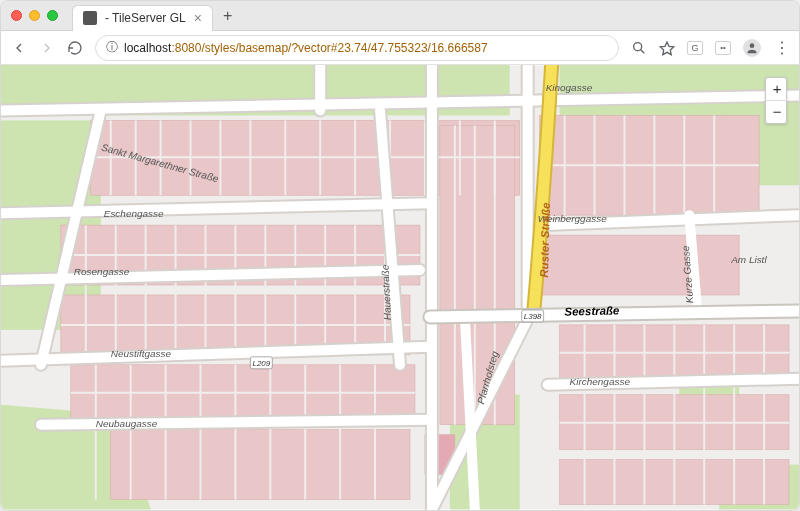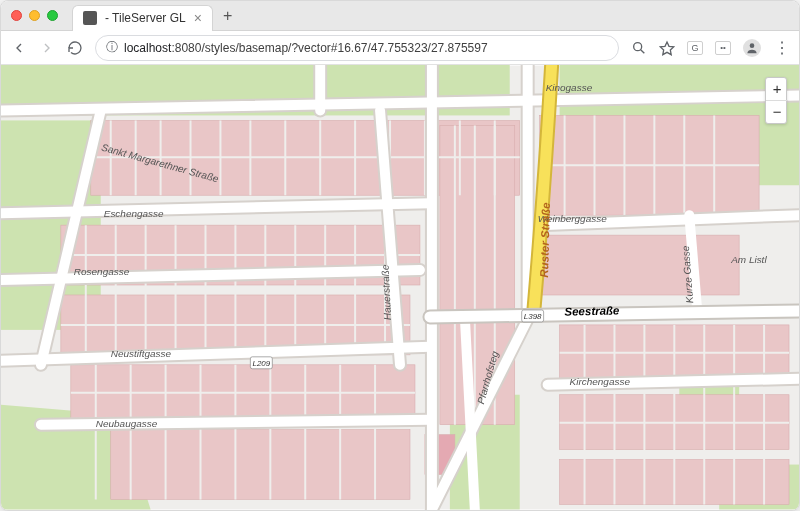--- a/index.html
+++ b/index.html
@@ -43,21 +43,21 @@
     padding:0 10px; gap:12px; border-bottom:1px solid #e2e2e2;
   }
   .navbtn { width:16px;height:16px; color:#5f6368; display:flex;align-items:center;justify-content:center;}
   .navbtn svg{width:16px;height:16px;stroke:#5f6368;fill:none;stroke-width:2;}
   .omnibox {
     flex:1; display:flex; align-items:center; gap:6px;
     border:1px solid #dadce0; border-radius:14px; height:26px;
     padding:0 10px; font-size:12px; color:#202124; background:#fff;
   }
   .omnibox .host{ color:#202124;text-align:right; }
-  .omnibox .rest{ color:#404040; }
+  .omnibox .rest{ color:#a16207; }
   .tool-icons{ display:flex; gap:12px; align-items:center; color:#5f6368; }
   .tool-icons .icon{ width:16px;height:16px; display:flex;align-items:center;justify-content:center;}
   .avatar{ width:18px;height:18px;border-radius:50%;background:#e0e0e0; display:flex;align-items:center;justify-content:center;}
   .avatar svg{width:14px;height:14px;fill:#5f6368;}
   .dots{ font-size:16px; letter-spacing:-2px; }
 
   
   .map {
     flex:1; position:relative; overflow:hidden;font-style:italic;
   }
@@ -114,21 +114,21 @@
     </div>
     <div class="navbtn">
       <svg viewBox="0 0 24 24">
           <path d="M3 12a9 9 0 1 1 3 6.7"></path>
           <polyline points="3 18 3 12 9 12" fill="none"></polyline>
         </svg>
     </div>
     <div class="omnibox">
       <span style="color:#5f6368;font-size:12px">ⓘ</span>
       <span>
-        <span class="host">localhost</span><span class="rest">:8080</span><span class="rest">/styles/basemap/?vector#16.67/47.755323/27.875597</span>
+        <span class="host">localhost</span><span class="rest">:8080</span><span class="rest">/styles/basemap/?vector#23.74/47.755323/16.666587</span>
       </span>
     </div>
     <div class="tool-icons">
       <div class="icon">
         <svg viewBox="0 0 24 24" fill="none" stroke="#5f6368" stroke-width="2">
             <circle cx="10" cy="10" r="6"></circle>
             <line x1="20" y1="20" x2="14.5" y2="14.5"></line>
           </svg>
       </div>
       <div class="icon">

